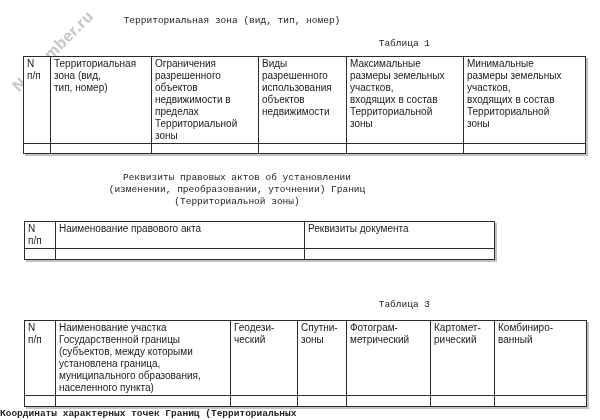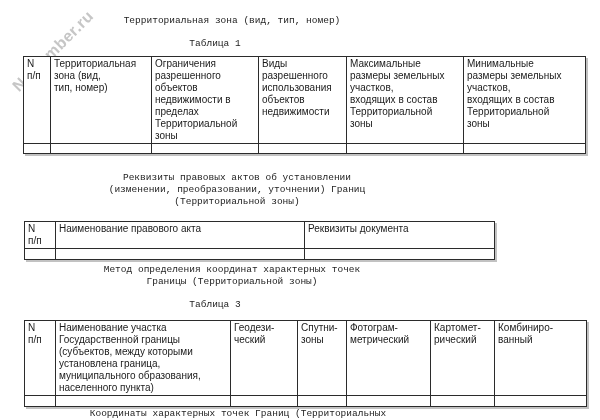--- a/index.html
+++ b/index.html
@@ -20,21 +20,21 @@
     white-space:pre-line;
   }
   .center-title{
     position:absolute;left:0;
     width:464px;
     text-align:center;
   }
   .table-label{
     position:absolute;left:0;
     width:430px;
-    text-align:center;
+    text-align:right;
   }
   .watermark{
     position:absolute;
     left:0;top:45px;
     width:100px;height:16px;
     text-align:center;
     font-size:16px;
     font-weight:bold;
     color:#c6c6c6;
     transform:rotate(-45deg);
@@ -56,21 +56,21 @@
     font-size:10px;
     line-height:12px;
     padding:1px 3px;
     white-space:pre-line;
     overflow:hidden;
   }
   tr.empty-row td{padding:0 3px;}
   .cut-title{
     position:absolute;left:0;top:408px;
     width:476px;
-    text-align:center;
+    font-weight:bold;
   }
 </style>
 </head>
 <body>
 
 <div class="page">
 
   <div class="watermark">NoNumber.ru</div>
 
   <div class="mono center-title" style="top:15px">Территориальная зона (вид, тип, номер)</div>
@@ -152,22 +152,20 @@
     </thead>
     <tbody>
       <tr class="empty-row" style="height:11px">
         <td></td>
         <td></td>
         <td></td>
       </tr>
     </tbody>
   </table>
 
-  <div class="mono center-title" style="top:264px">Метод определения координат характерных точек
-Границы (Территориальной зоны)</div>
 
   <div class="mono table-label" style="top:299px">Таблица 3</div>
 
   <table class="doc-table" style="left:24px;top:320px;width:562px">
     <colgroup>
       <col style="width:31px">
         <col style="width:175px">
         <col style="width:67px">
       <col style="width:49px">
         <col style="width:84px">

